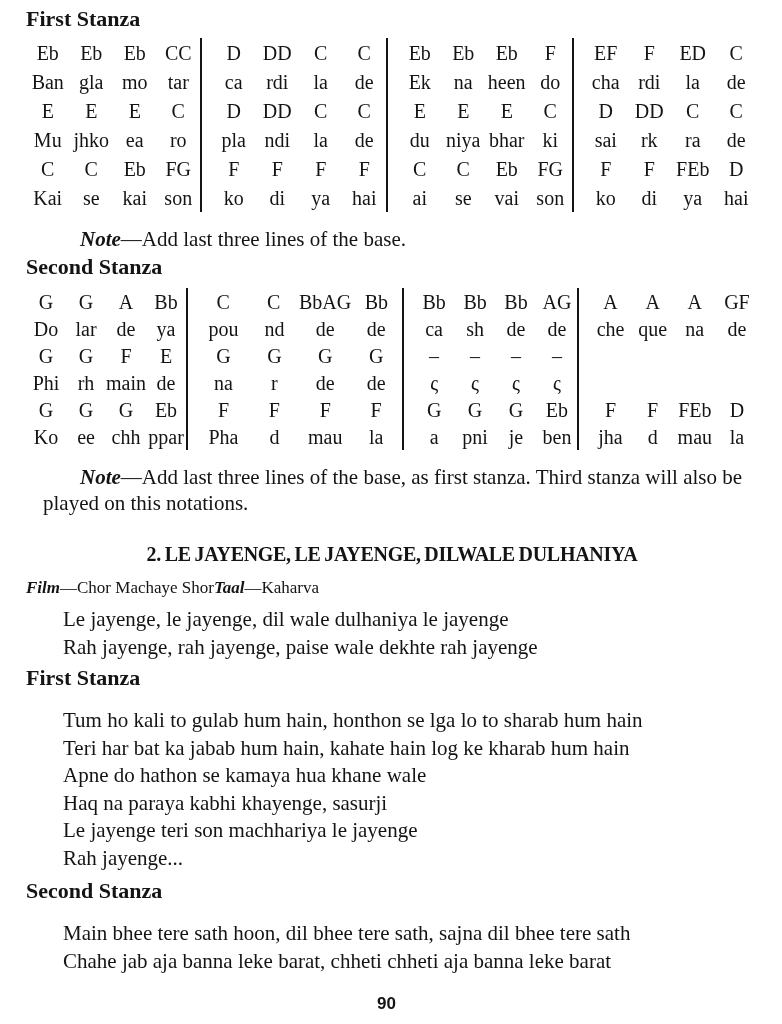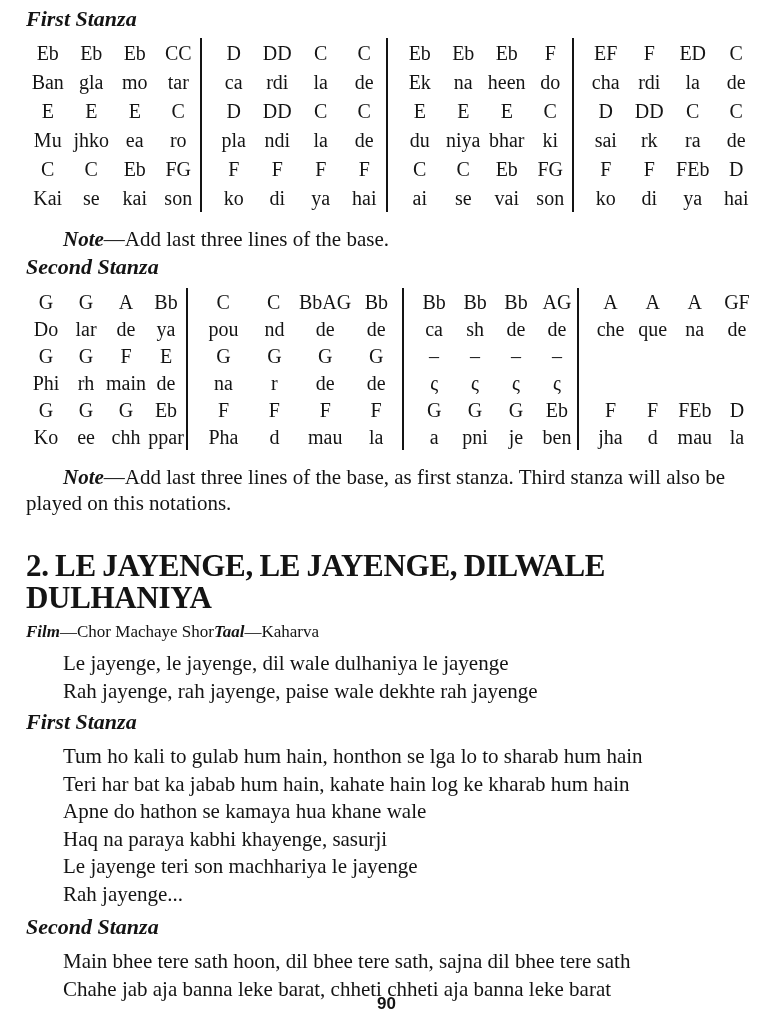--- a/index.html
+++ b/index.html
@@ -3,60 +3,60 @@
 <meta charset="utf-8">
 <style>
   html,body { margin:0; padding:0; background:#e8e8e8; }
   .page {
     width:782px; height:1024px; margin:0 auto; background:#ffffff;
     color:#141414; font-family:"Liberation Serif", serif;
     box-sizing:border-box; position:relative; padding:6px 24px 0 26px;
     overflow:hidden;
   }
   .stanza-heading {
-    font-weight:bold; font-style:italic; font-size:22px; line-height:26px;
+    font-weight:bold; font-size:22px; line-height:26px;
     margin:0; letter-spacing:0;
   }
   
   .ntable { margin-top:6px; }
   .nrow { display:flex;gap:10px; }
   .t1 .nrow { height:29px; }
   .t2 .nrow { height:27px; }
   .ngroup {
     display:grid; grid-template-columns:repeat(4,1fr);
     align-items:center; text-align:center; height:100%;
   }
   .t1 .ngroup { flex:1; }
   .t2 .ngroup:nth-child(1) { flex:169; }
   .t2 .ngroup:nth-child(2) { flex:215; }
   .t2 .ngroup:nth-child(3) { flex:173; }
   .t2 .ngroup:nth-child(4) { flex:178; }
   .barred { border-right:2px solid #141414; }
   .ncell { font-size:20px; line-height:1; white-space:nowrap; }
   
   .note {
-    font-size:21px; line-height:26px; margin:14px 0 0 0; text-indent:37px;
+    font-size:21px; line-height:26px; margin:14px 0 0 17px; text-indent:37px;
   }
   .note-label { font-weight:bold; font-style:italic; }
   .mt2 { margin-top:2px; }
   .mt8 { margin-top:8px; }
   
   .song-title {
-    text-align:left; font-weight:bold; font-size:31px; line-height:32px;
-    margin:34px 0 0 0; letter-spacing:-0.3px; word-spacing:-1px;
+    text-align:center; font-weight:bold; font-size:20px; line-height:32px;
+    margin:22px 0 0 0; letter-spacing:-0.3px; word-spacing:-1px;
   }
   .credits {
     display:flex; justify-content:flex-start; font-size:17px;
     line-height:24px; margin-top:6px;
   }
   .credit-label { font-weight:bold; font-style:italic; }
   .base-heading { margin-top:10px; }
   .lyrics { margin:6px 0 0 37px; font-size:21px; }
   .lyrics .lyric { line-height:27.5px; white-space:nowrap; }
-  .lyrics-block { margin-top:8px;font-family:Liberation Serif, serif; }
+  .lyrics-block { margin-top:16px;font-family:Liberation Serif, serif; }
   .fs-heading { margin-top:4px; }
   .ss-heading { margin-top:6px; }
   .page-number {
     position:absolute; left:0; right:9px; bottom:10px; text-align:center;
     font-family:"Liberation Sans", sans-serif; font-weight:bold;
     font-size:17px;
   }
 </style>
 </head>
 <body>

